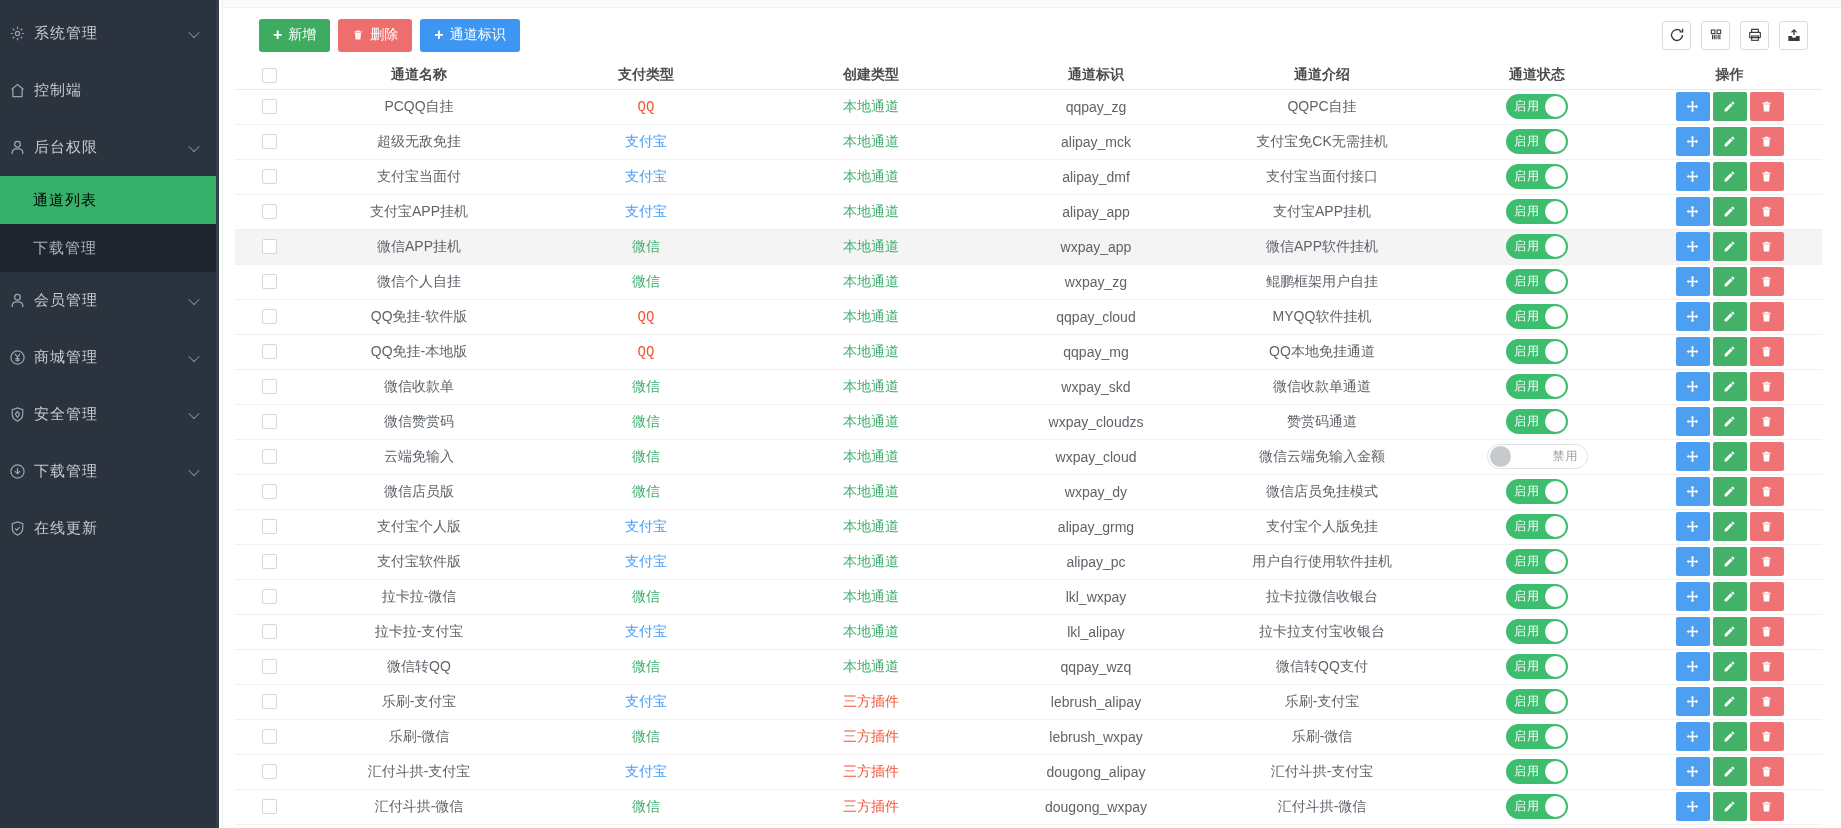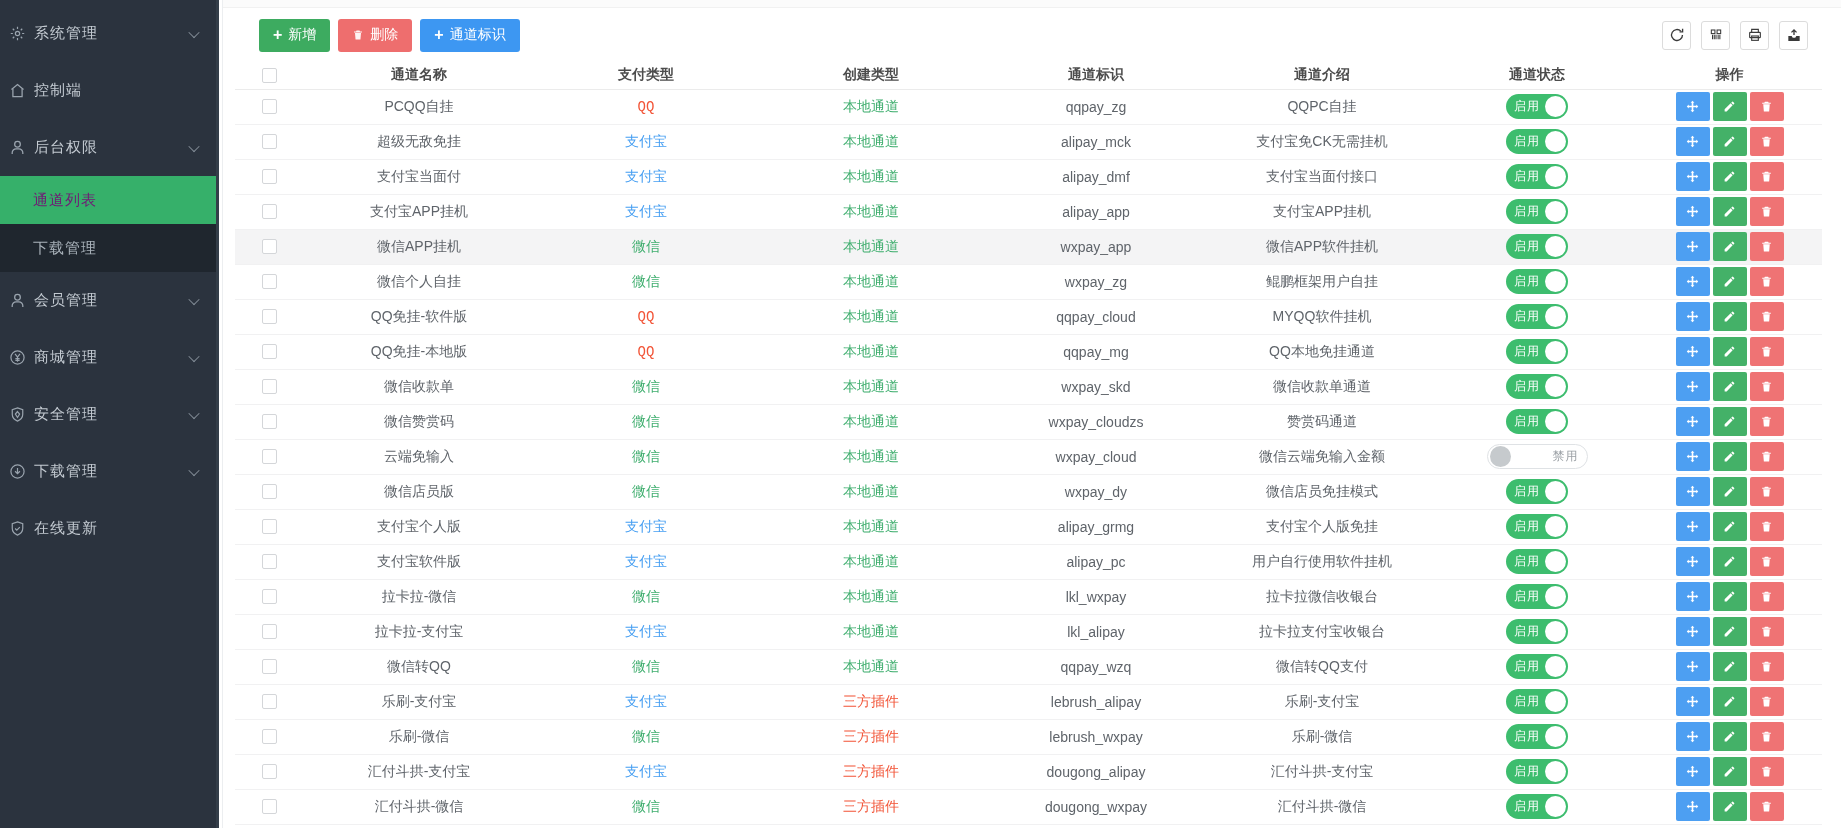--- a/index.html
+++ b/index.html
@@ -16,21 +16,21 @@
   .sb-icon { width:17px; height:17px; margin-right:8px; color:#9aa4ae; display:inline-flex; }
   .sb-icon svg { width:17px; height:17px; }
   .sb-label { flex:none; }
   .chev { margin-left:auto; width:8px; height:8px;
     border-right:1.5px solid #828c96; border-bottom:1.5px solid #828c96; flex:none; }
   .chev.down { transform:rotate(45deg) translate(-1px,-1px); }
   .chev.up   { transform:rotate(-135deg) translate(-1px,-1px); }
   .sb-sub { background:var(--submenu-bg); }
   .sb-sub-item { height:48px; line-height:48px; padding-left:33px; font-size:15px;
     color:#a9b2ba; cursor:pointer; letter-spacing:1px; }
-  .sb-sub-item.active { background:var(--accent-green); color:#701a75; }
+  .sb-sub-item.active { background:var(--accent-green); color:#000000; }
 
   
   .content { flex:1; margin-left:3px; border-left:1px solid #eceef0; background:#fff;
     display:flex; flex-direction:column; overflow:hidden; }
   .top-strip { height:8px; background:#fbfbfb; border-bottom:1px solid #f1f1f1; flex:none; }
 
   .toolbar { height:54px; flex:none; display:flex; align-items:center; padding:0 33px 0 36px; }
   .btn-group { display:flex; gap:8px; }
   .btn { height:33px; border:none; border-radius:3px; color:#fff; font-size:14px;
     display:inline-flex; align-items:center; gap:6px; padding:0 14px; cursor:pointer;

